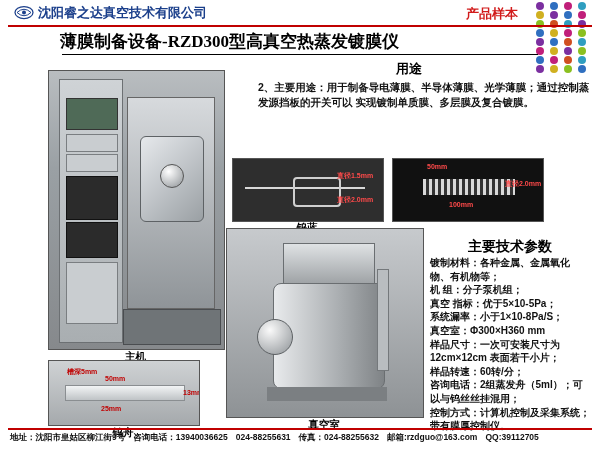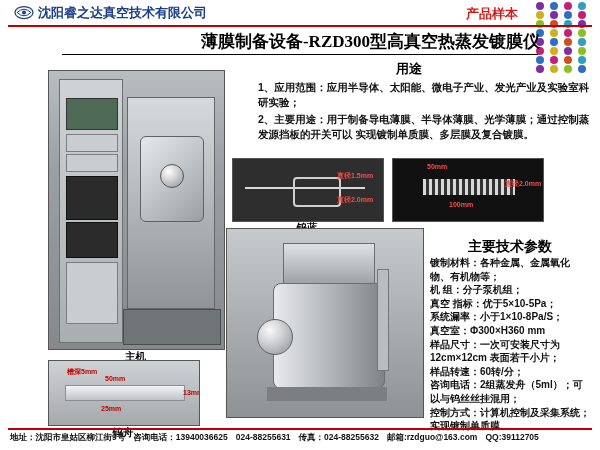--- a/index.html
+++ b/index.html
@@ -17,21 +17,21 @@
   .logo{position:absolute;left:14px;top:4px;width:20px;height:17px;}
   .sample-label{position:absolute;left:466px;top:5px;font-size:13px;font-weight:bold;color:#d11b1b;}
   .hr-red{position:absolute;left:8px;top:25px;width:584px;height:2px;background:#c00000;}
 
   
   .dots{position:absolute;right:4px;top:2px;width:60px;height:72px;}
   .dots i{position:absolute;width:8px;height:8px;border-radius:50%;display:block;}
 
   
   .title{
-    position:absolute;left:60px;top:30px;width:480px;text-align:right;
+    position:absolute;left:60px;top:30px;width:480px;text-align:left;
     font-size:17px;font-weight:bold;color:#000;
     font-family:"Liberation Serif","DejaVu Serif",serif;
   }
   .title-rule{position:absolute;left:62px;top:54px;width:476px;height:1px;background:#000;}
 
   
   .use-title{position:absolute;left:396px;top:60px;font-size:13px;font-weight:bold;}
   .use-body{position:absolute;left:258px;top:80px;width:336px;font-size:10.5px;line-height:15px;color:#111;font-weight:bold;}
   .use-body p{margin:0 0 2px 0;}
 
@@ -137,39 +137,38 @@
       <i style="left: 28px; top: 63px; background: rgb(139, 192, 32);"></i>
       <i style="left: 42px; top: 63px; background: rgb(47, 111, 192);"></i>
     </div>
   <div class="hr-red"></div>
 
   <div class="title">薄膜制备设备-RZD300型高真空热蒸发镀膜仪</div>
   <div class="title-rule"></div>
 
   <div class="use-title">用途</div>
   <div class="use-body">
-    <p>1、应用范围：应用半导体、太阳能、微电子产业、发光产业及实验室科研实验；</p>
     <p>2、主要用途：用于制备导电薄膜、半导体薄膜、光学薄膜；通过控制蒸发源挡板的开关可以 实现镀制单质膜、多层膜及复合镀膜。</p>
   </div>
 
   <div class="spec-title">主要技术参数</div>
   <div class="spec-body" id="spec-body">
       <p>镀制材料：各种金属、金属氧化</p>
       <p>              物、有机物等；</p>
       <p>机        组：分子泵机组；</p>
       <p>真空 指标：优于5×10-5Pa；</p>
       <p>系统漏率：小于1×10-8Pa/S；</p>
       <p>真空室：Φ300×H360  mm</p>
       <p>样品尺寸：一次可安装尺寸为</p>
       <p>12cm×12cm 表面若干小片；</p>
       <p>样品转速：60转/分；</p>
       <p>咨询电话：2组蒸发舟（5ml）；可</p>
       <p>以与钨丝丝挂混用；</p>
       <p>控制方式：计算机控制及采集系统；</p>
-      <p>实现镀制单质膜。</p>
+      <p>带有膜厚控制仪。</p>
     </div>
 
   <div class="photo" id="photo-main">
     <div class="cabinet">
       <div class="cab-screen"></div>
       <div class="cab-panel" style="top:54px"></div>
       <div class="cab-panel" style="top:74px"></div>
       <div class="cab-dark" style="top:96px;height:42px"></div>
       <div class="cab-dark" style="top:142px;height:34px"></div>
       <div class="cab-panel" style="top:182px;height:60px"></div>
@@ -208,20 +207,21 @@
     <div class="lbl" style="left:112px;top:20px">直径2.0mm</div>
   </div>
 
   <div class="photo" id="photo-chamber">
     <div class="top"></div>
     <div class="cyl"></div>
     <div class="flange"></div>
     <div class="pipe"></div>
     <div class="foot"></div>
   </div>
+  <div class="cap cap-chamber">真空室</div>
 
   <div class="hr-red2"></div>
   <div class="footer">
     <div class="row">
       <span>地址：沈阳市皇姑区柳江街9号</span>
       <span>咨询电话：13940036625</span>
       <span>024-88255631</span>
       <span>传真：024-88255632</span>
       <span>邮箱:rzdguo@163.com</span>
       <span>QQ:39112705</span>

